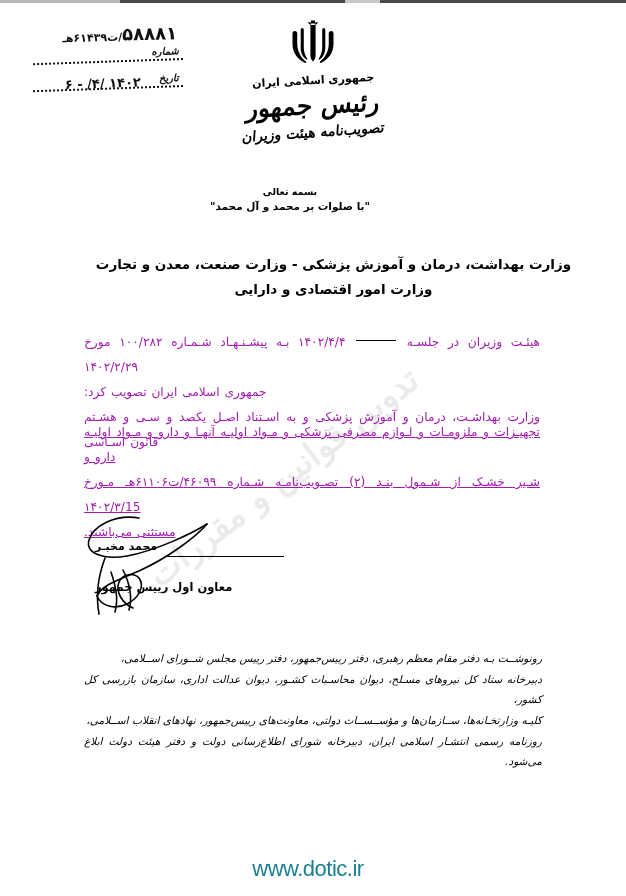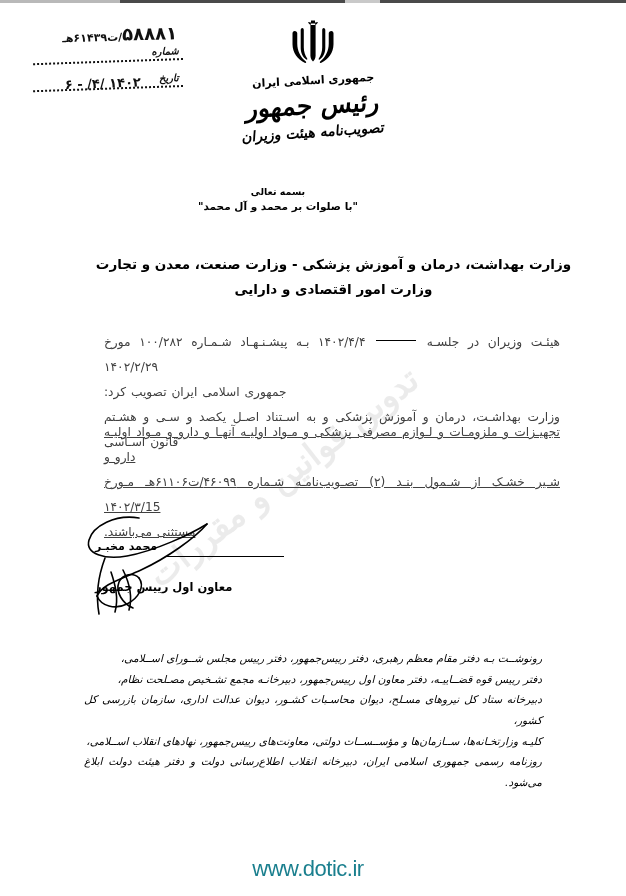--- a/index.html
+++ b/index.html
@@ -123,21 +123,21 @@
     margin-top: 4px;
     transform: rotate(-4deg) skewX(-8deg);
     display: inline-block;
     font-family: "DejaVu Serif", "Liberation Serif", serif;
   }
 
   
   .invocation {
     position: absolute;
     top: 186px;
-    left: 4px;
+    left: 16px;
     width: 548px;
     text-align: center;
     color: #000;
   }
   .inv-1 { font-size: 9.5px; font-weight: 600; }
   .inv-2 { font-size: 10.5px; font-weight: 600; margin-top: 3px; }
 
   
   .addressees {
     position: absolute;
@@ -153,25 +153,24 @@
     line-height: 1.85;
     letter-spacing: -0.2px;
     padding-left: 41px;
   }
 
   
   .body-block {
     position: absolute;
     left: 84px;
     width: 456px;
-    color: #404040;
+    color: #a21caf;
     text-align: justify;
     text-align-last: left;
     direction: rtl;
-    margin-left: 20px;
   }
   #para-1 { top: 330px; }
   #para-2 { top: 420px; text-decoration: underline; }
   .body-line {
     font-size: 12.2px;
     line-height: 2.05;
     letter-spacing: 0.1px;
     word-spacing: 1px;
   }
   .longdash {
@@ -358,23 +357,22 @@
         <path d="M30 46 C24 62 20 80 24 102"></path>
       </g>
     </svg>
     <div class="sig-name">محمد مخبـر</div>
     <div class="sig-rule"></div>
     <div class="sig-title">معاون اول رییس جمهور</div>
   </div>
 
   <div class="distribution">
     <div class="dist-line">رونوشــت بـه دفتر مقام معظم رهبری، دفتر رییس‌جمهور، دفتر رییس مجلس شــورای اســلامی،</div>
-    <div class="dist-line">دفتر رییس قوه قضــاییـه، دفتر معاون اول رییس‌جمهور، دبیرخانـه مجمع تشـخیص مصـلحت نظام،</div>
     <div class="dist-line">دبیرخانه ستاد کل نیروهای مسـلح، دیوان محاسـبات کشـور، دیوان عدالت اداری، سازمان بازرسی کل کشور،</div>
     <div class="dist-line">کلیـه وزارتخـانه‌ها، ســازمان‌ها و مؤســســات دولتی، معاونت‌های رییس‌جمهور، نهادهای انقلاب اســلامی،</div>
-    <div class="dist-line">روزنامه رسمی جمهوری اسلامی ایران، دبیرخانه انقلاب اطلاع‌رسانی دولت و دفتر هیئت دولت ابلاغ می‌شود.</div>
+    <div class="dist-line">روزنامه رسمی انتشـار اسلامی ایران، دبیرخانه شورای اطلاع‌رسانی دولت و دفتر هیئت دولت ابلاغ می‌شود.</div>
   </div>
 
   <div class="footer">
     <span class="footer-url">www.dotic.ir</span>
   </div>
 
 </div>
 
 </body></html>

